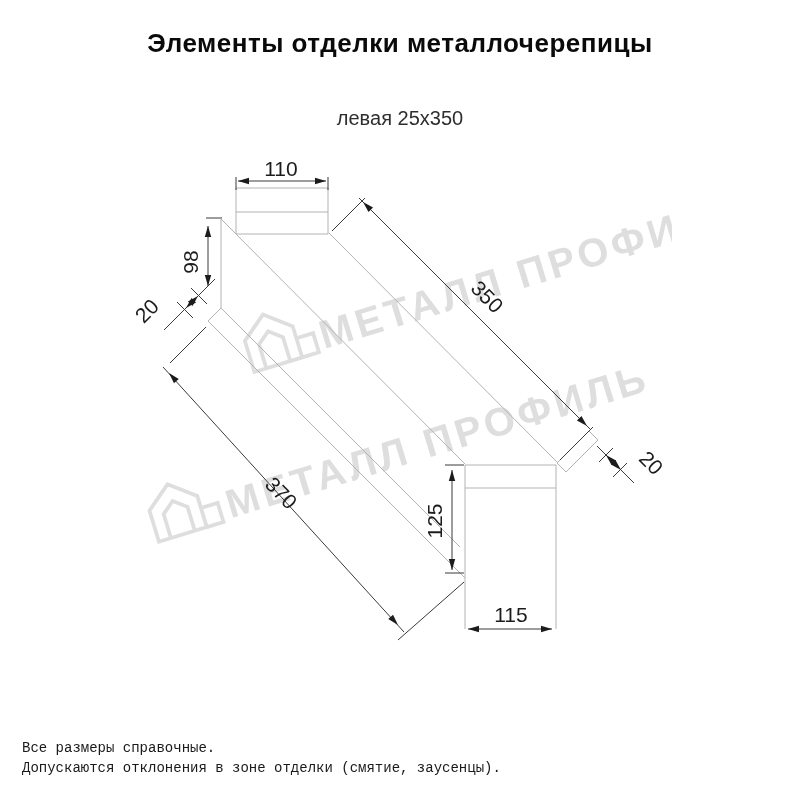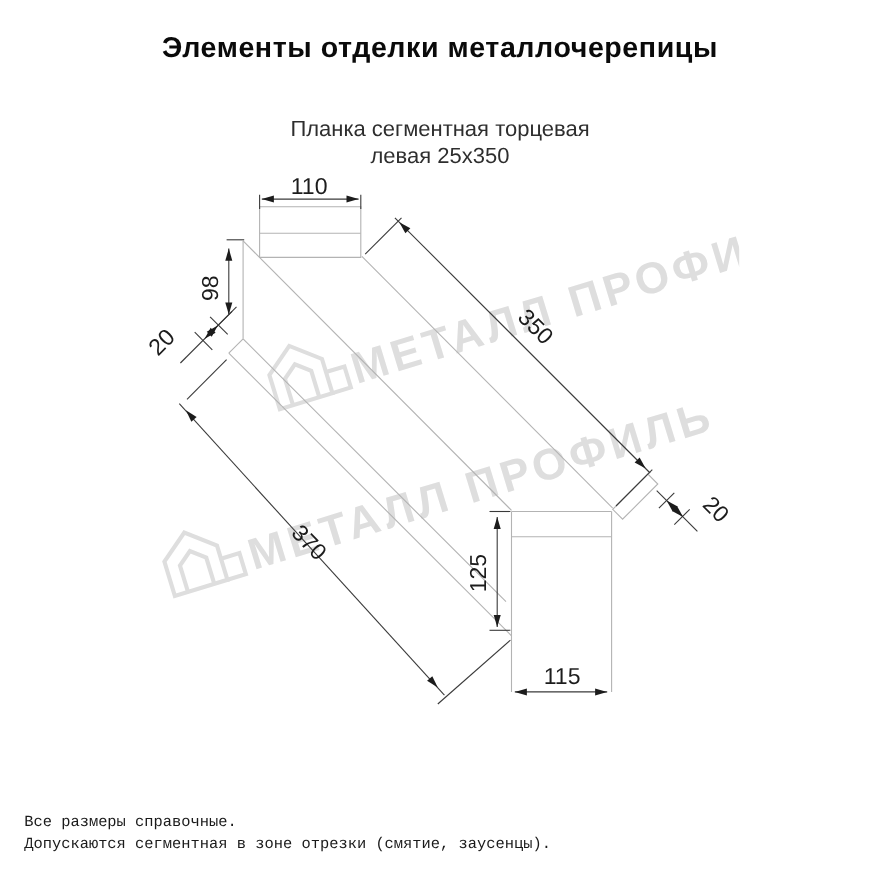--- a/index.html
+++ b/index.html
@@ -29,21 +29,20 @@
   }
 </style>
 </head>
 <body>
 
 <div class="page">
 
   <div class="title">Элементы отделки металлочерепицы</div>
 
   <div class="subtitle">
-    <div>Планка сегментная торцевая</div>
     <div>левая 25х350</div>
   </div>
 
   <svg class="drawing" width="800" height="800" viewBox="0 0 800 800">
     <defs>
       <path id="arr" d="M0,0 L-11,-3.2 L-11,3.2 Z"></path>
     </defs>
 
     <g transform="rotate(-17 300 345)">
       <g transform="translate(246,300) scale(1.25)">
@@ -153,16 +152,16 @@
     <g>
       <path class="dimline" d="M468,629 H552"></path>
       <use href="#arr" class="arrow" transform="translate(468,629) rotate(180)"></use>
       <use href="#arr" class="arrow" transform="translate(552,629)"></use>
       <text class="dimtext" x="511" y="622" text-anchor="middle">115</text>
     </g>
   </svg>
 
   <div class="footer">
     <div>Все размеры справочные.</div>
-    <div>Допускаются сегментная в зоне отрезки (смятие, заусенцы).</div>
+    <div>Допускаются отклонения в зоне отделки (смятие, заусенцы).</div>
   </div>
 
 </div>
 
 </body></html>

